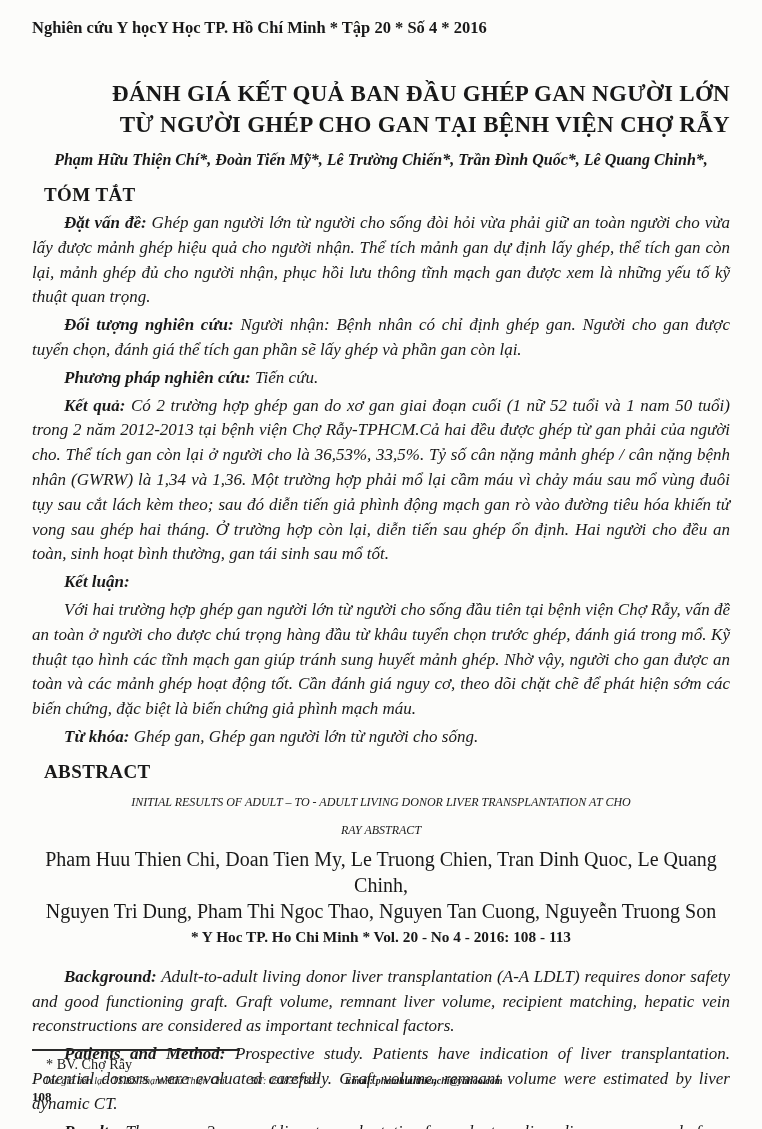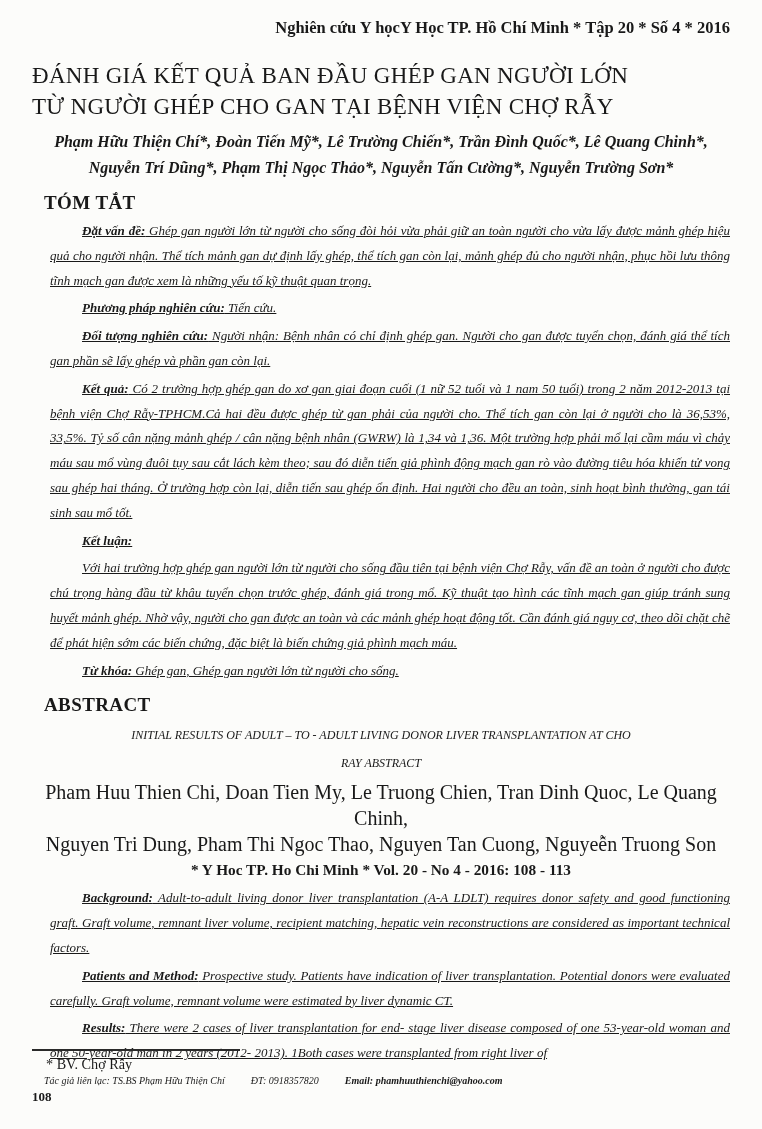--- a/index.html
+++ b/index.html
@@ -14,55 +14,54 @@
     margin: 0 auto;
     background: #fcfcfa;
     color: #191919;
     font-family: "Liberation Serif", "DejaVu Serif", serif;
     box-sizing: border-box;
     padding: 18px 32px 0 32px;
     overflow: hidden;
   }
   .journal-header {
     display: flex;
-    justify-content: flex-end;
+    justify-content: flex-start;
     align-items: baseline;
     font-weight: bold;
     font-size: 16.5px;
   }
   .article-title {
-    text-align: left;
-    font-weight: normal;
+    text-align: right;
+    font-weight: bold;
     font-size: 23px;
     line-height: 31px;
-    margin-top: 22px;
+    margin-top: 40px;
     letter-spacing: 0.3px;
   }
   .authors-vi {
     text-align: center;
     font-weight: bold;
     font-style: italic;
     font-size: 16px;
     line-height: 26px;
     margin-top: 7px;
   }
   .section-heading {
     font-size: 19px;
     font-weight: bold;
     margin: 11px 0 5px 12px;
     letter-spacing: 0.4px;
   }
   .body-par {
     font-style: italic;
-    font-size: 13px;
+    font-size: 17px;
     line-height: 24.8px;
     text-align: justify;
     text-indent: 32px;
-    margin: 0 0 3px 18px;
-    text-decoration: underline;
+    margin: 0 0 3px 0;
   }
   .body-par .par-label { font-weight: bold; }
   .eng-title {
     text-align: center;
     font-style: italic;
     font-size: 12px;
     line-height: 28px;
     margin: 3px 0 2px 0;
     text-indent: 0;
   }
@@ -70,21 +69,21 @@
     text-align: center;
     font-size: 20px;
     line-height: 26px;
     margin: 0;
   }
   .journal-ref {
     text-align: center;
     font-size: 15.3px;
     font-weight: bold;
     line-height: 25px;
-    margin: 0 0 4px 0;
+    margin: 0 0 16px 0;
   }
   .footnote {
     position: absolute;
     left: 32px;
     right: 32px;
     bottom: 24px;
   }
   .footnote-rule {
     border: none;
     border-top: 2px solid #2a2a2a;
@@ -119,30 +118,29 @@
     <span>Y Học TP. Hồ Chí Minh * Tập 20 * Số 4 * 2016</span>
   </div>
 
   <div class="article-title">
     <div>ĐÁNH GIÁ KẾT QUẢ BAN ĐẦU GHÉP GAN NGƯỜI LỚN</div>
     <div>TỪ NGƯỜI GHÉP CHO GAN TẠI BỆNH VIỆN CHỢ RẪY</div>
   </div>
 
   <div class="authors-vi">
     <div>Phạm Hữu Thiện Chí*, Đoàn Tiến Mỹ*, Lê Trường Chiến*, Trần Đình Quốc*, Lê Quang Chinh*,</div>
-    <div>Nguyễn Trí Dũng*, Phạm Thị Ngọc Thảo*, Nguyễn Tấn Cường*, Nguyễn Trường Sơn*</div>
   </div>
 
   <div class="section-heading">TÓM TẮT</div>
 
   <p class="body-par"><span class="par-label">Đặt vấn đề:</span><span> Ghép gan người lớn từ người cho sống đòi hỏi vừa phải giữ an toàn người cho vừa lấy được mảnh ghép hiệu quả cho người nhận. Thể tích mảnh gan dự định lấy ghép, thể tích gan còn lại, mảnh ghép đủ cho người nhận, phục hồi lưu thông tĩnh mạch gan được xem là những yếu tố kỹ thuật quan trọng.</span></p>
 
+  <p class="body-par"><span class="par-label">Đối tượng nghiên cứu:</span><span> Người nhận: Bệnh nhân có chỉ định ghép gan. Người cho gan được tuyển chọn, đánh giá thể tích gan phần sẽ lấy ghép và phần gan còn lại.</span></p>
+
   <p class="body-par"><span class="par-label">Phương pháp nghiên cứu:</span><span> Tiến cứu.</span></p>
-
-  <p class="body-par"><span class="par-label">Đối tượng nghiên cứu:</span><span> Người nhận: Bệnh nhân có chỉ định ghép gan. Người cho gan được tuyển chọn, đánh giá thể tích gan phần sẽ lấy ghép và phần gan còn lại.</span></p>
 
   <p class="body-par"><span class="par-label">Kết quả:</span><span> Có 2 trường hợp ghép gan do xơ gan giai đoạn cuối (1 nữ 52 tuổi và 1 nam 50 tuổi) trong 2 năm 2012-2013 tại bệnh viện Chợ Rẫy-TPHCM.Cả hai đều được ghép từ gan phải của người cho. Thể tích gan còn lại ở người cho là 36,53%, 33,5%. Tỷ số cân nặng mảnh ghép / cân nặng bệnh nhân (GWRW) là 1,34 và 1,36. Một trường hợp phải mổ lại cầm máu vì chảy máu sau mổ vùng đuôi tụy sau cắt lách kèm theo; sau đó diễn tiến giả phình động mạch gan rò vào đường tiêu hóa khiến tử vong sau ghép hai tháng. Ở trường hợp còn lại, diễn tiến sau ghép ổn định. Hai người cho đều an toàn, sinh hoạt bình thường, gan tái sinh sau mổ tốt.</span></p>
 
   <p class="body-par"><span class="par-label">Kết luận:</span></p>
 
   <p class="body-par"><span>Với hai trường hợp ghép gan người lớn từ người cho sống đầu tiên tại bệnh viện Chợ Rẫy, vấn đề an toàn ở người cho được chú trọng hàng đầu từ khâu tuyển chọn trước ghép, đánh giá trong mổ. Kỹ thuật tạo hình các tĩnh mạch gan giúp tránh sung huyết mảnh ghép. Nhờ vậy, người cho gan được an toàn và các mảnh ghép hoạt động tốt. Cần đánh giá nguy cơ, theo dõi chặt chẽ để phát hiện sớm các biến chứng, đặc biệt là biến chứng giả phình mạch máu.</span></p>
 
   <p class="body-par"><span class="par-label">Từ khóa:</span><span> Ghép gan, Ghép gan người lớn từ người cho sống.</span></p>
 
   <div class="section-heading">ABSTRACT</div>

